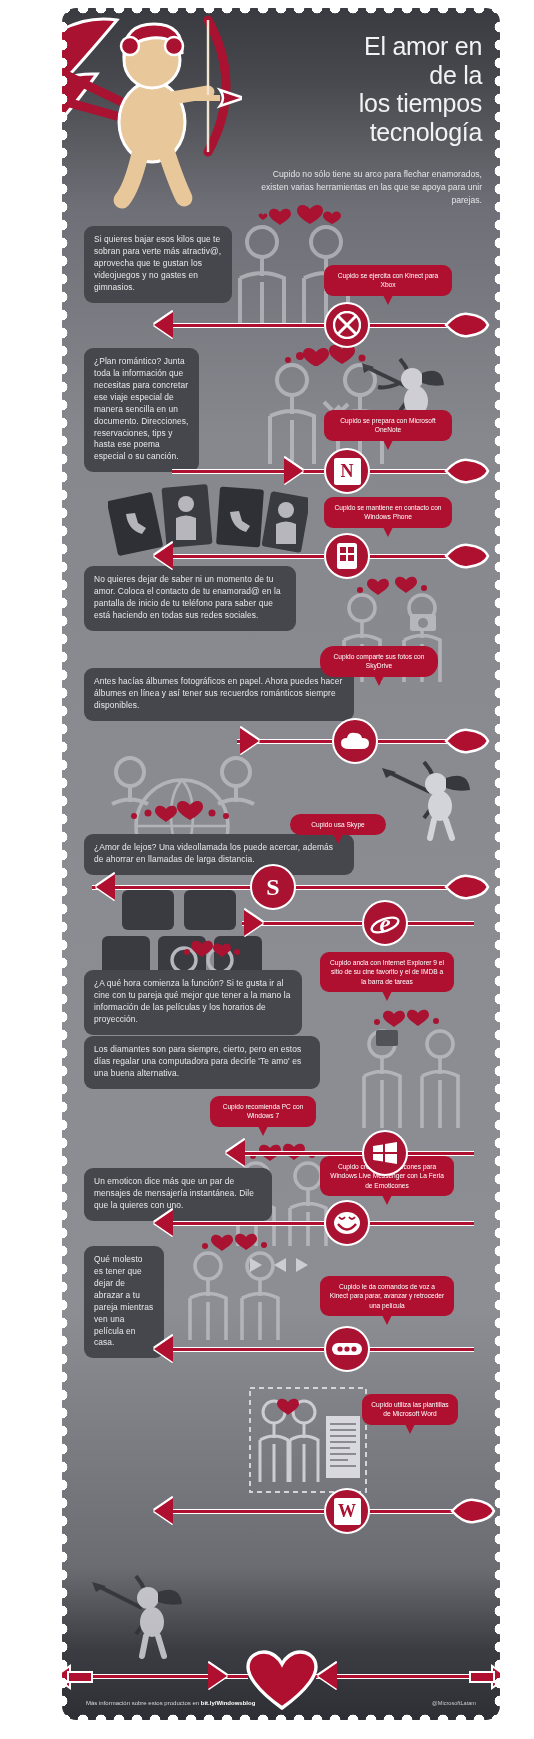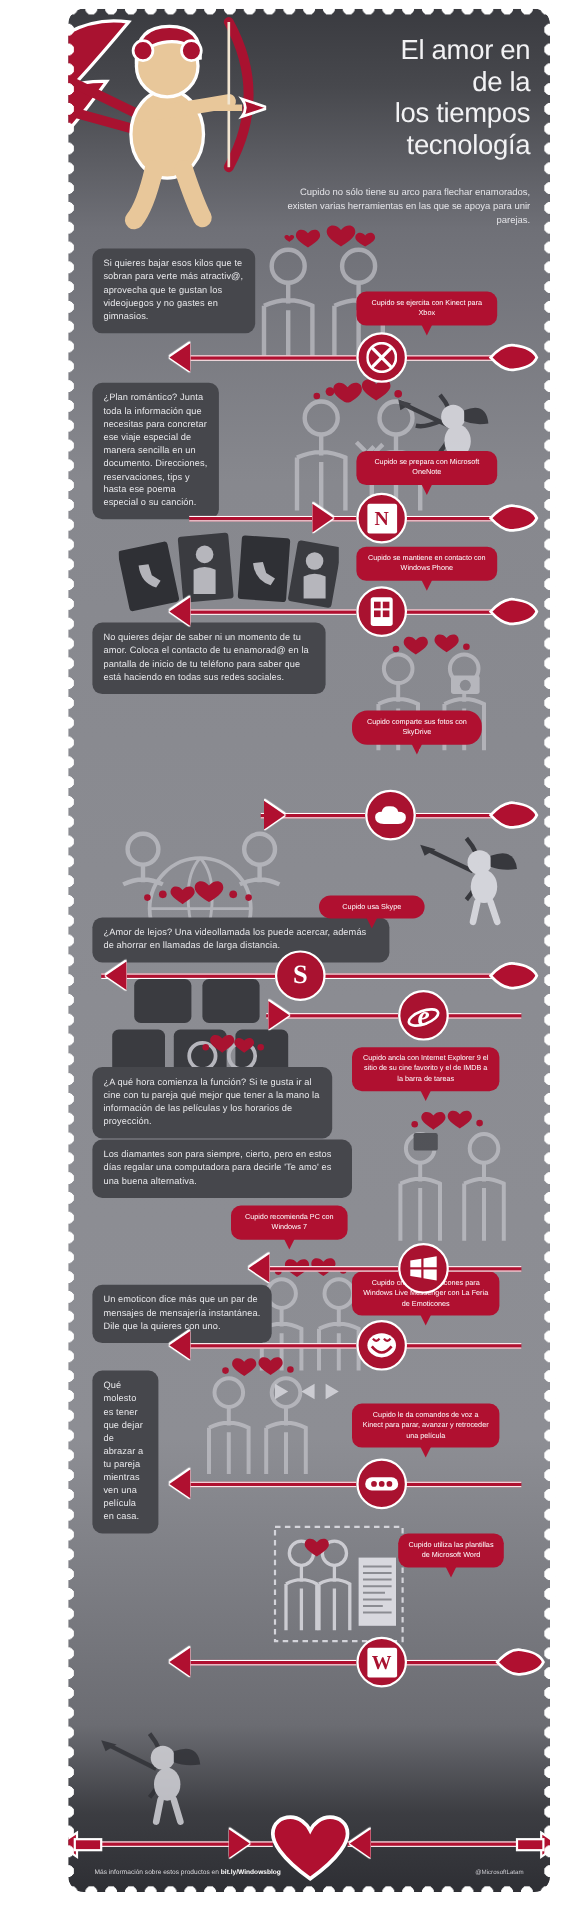--- a/index.html
+++ b/index.html
@@ -292,20 +292,21 @@
       <circle cx="6" cy="14" r="3"></circle>
       <path d="M24 6c-4-5-11-4-11 2 0 4 7 8 11 11 4-3 11-7 11-11 0-6-7-7-11-2z"></path>
       <path d="M52 4c-4-5-11-4-11 2 0 4 7 8 11 11 4-3 11-7 11-11 0-6-7-7-11-2z"></path>
       <circle cx="70" cy="12" r="3"></circle>
         </g>
       </svg>
   </div>
 
   <div class="red-callout" style="left:258px; top:638px; width:118px; border-radius:14px;">Cupido comparte sus fotos con SkyDrive</div>
 
+  <div class="grey-bubble" style="left:22px; top:660px; width:270px;">Antes hacías álbumes fotográficos en papel. Ahora puedes hacer álbumes en línea y así tener sus recuerdos románticos siempre disponibles.</div>
 
   <div class="arrow-row" style="top:710px;">
     <div class="shaft" style="left:175px;width:95px;"></div>
     <div class="shaft" style="left:316px;width:94px;"></div>
     <div class="chev r" style="left:178px;"></div>
     <svg style="position:absolute;left:382px;top:8px;" width="46" height="30" viewBox="0 0 46 30">
       <path d="M2 15 Q14 2 24 4 Q40 6 44 15 Q40 24 24 26 Q14 28 2 15Z" fill="#b01030" stroke="#fff" stroke-width="2.5"></path>
     </svg>
     <div class="badge" style="left:270px;">
       <svg width="30" height="20" viewBox="0 0 30 20">
@@ -470,38 +471,38 @@
     <svg width="70" height="20" viewBox="0 0 70 20">
         <g fill="#a91230">
       <circle cx="5" cy="14" r="3"></circle>
       <path d="M22 6c-4-5-11-4-11 2 0 4 7 8 11 11 4-3 11-7 11-11 0-6-7-7-11-2z"></path>
       <path d="M46 5c-4-5-11-4-11 2 0 4 7 8 11 11 4-3 11-7 11-11 0-6-7-7-11-2z"></path>
       <circle cx="64" cy="13" r="3"></circle>
         </g>
       </svg>
   </div>
 
-  <div class="grey-bubble" style="left:22px; top:1160px; width:163px;">Un emoticon dice más que un par de mensajes de mensajería instantánea. Dile que la quieres con uno.</div>
+  <div class="grey-bubble" style="left:22px; top:1160px; width:188px;">Un emoticon dice más que un par de mensajes de mensajería instantánea. Dile que la quieres con uno.</div>
 
   <div class="red-callout" style="left:258px; top:1148px; width:134px;">Cupido crea sus emoticones para  Windows Live Messenger con La Feria de Emoticones</div>
 
   <div class="arrow-row" style="top:1192px;">
     <div class="shaft" style="left:110px;width:152px;"></div>
     <div class="shaft" style="left:300px;width:112px;"></div>
     <div class="chev l" style="left:92px;"></div>
     <div class="badge" style="left:262px;">
       <svg width="30" height="26" viewBox="0 0 30 26">
           <ellipse cx="15" cy="13" rx="13" ry="11" fill="#fff"></ellipse>
           <path d="M7 7 q3 4 6 0 M17 7 q3 4 6 0" stroke="#a91230" stroke-width="2" fill="none"></path>
           <path d="M6 14 q9 11 18 0" stroke="#a91230" stroke-width="2.4" fill="none"></path>
         </svg>
     </div>
   </div>
 
-  <div class="grey-bubble" style="left:22px; top:1238px; width:60px;">Qué molesto es tener que dejar de abrazar a tu pareja mientras ven una película en casa.</div>
+  <div class="grey-bubble" style="left:22px; top:1238px; width:80px;">Qué molesto es tener que dejar de abrazar a tu pareja mientras ven una película en casa.</div>
 
   <div class="person" style="left:118px;top:1236px;">
     <svg width="110" height="98" viewBox="0 0 110 98">
       <g stroke="#ccccd2" stroke-width="3.6" fill="none">
         <circle cx="28" cy="22" r="13"></circle>
           <path d="M28 35 L28 52 M10 54 Q28 45 46 54 L46 96 M10 54 L10 96 M28 58 L28 96"></path>
         <circle cx="80" cy="22" r="13"></circle>
           <path d="M80 35 L80 52 M62 54 Q80 45 98 54 L98 96 M62 54 L62 96 M80 58 L80 96"></path>
       </g>
     </svg>

